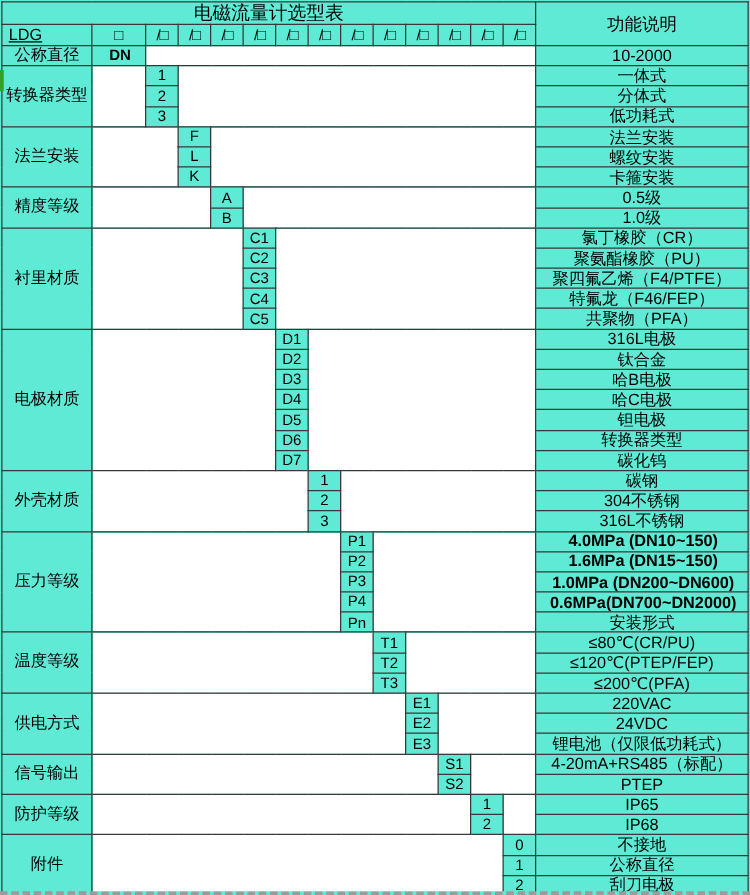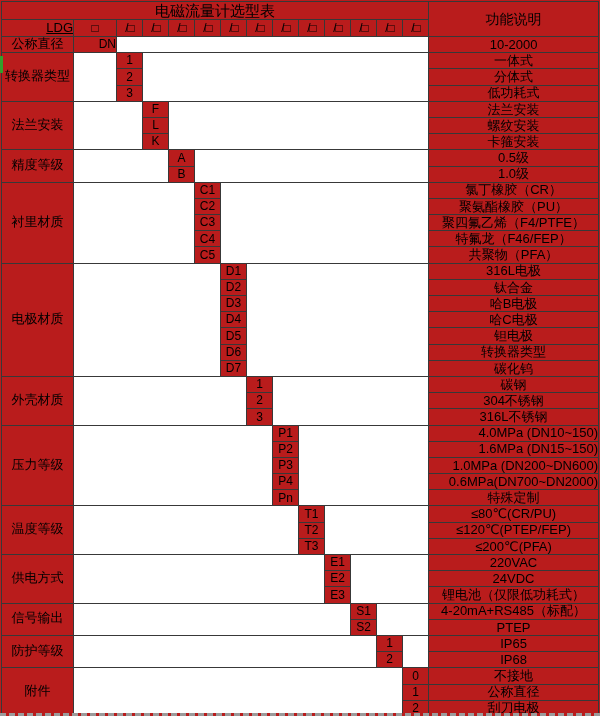--- a/index.html
+++ b/index.html
@@ -1,43 +1,43 @@
 <!DOCTYPE html>
 <html><head>
 <meta charset="utf-8">
 <style>
   html,body{margin:0;padding:0;background:#fff;}
   .wrap{
     position:relative;width:600px;height:716px;box-sizing:border-box;
-    background:#b91c1c;color:#000;
+    background:#5eead4;color:#000;
     font-family:"Liberation Sans","DejaVu Sans",sans-serif;
     border-bottom:3px dashed #9b9b9b;overflow:hidden;
   }
   table.sel{
     border-collapse:collapse;table-layout:fixed;width:597px;
     margin:1px 0 0 1px;
   }
   td{
     border:1px solid #383838;padding:0;margin:0;
     text-align:center;vertical-align:middle;
     overflow:hidden;white-space:nowrap;
     font-size:13px;line-height:1.05;
   }
   tr{height:16.2px;}
   tr.tr-title{height:18px;}
   tr.tr-ldg{height:17px;}
   td.title{font-size:15px;}
   td.fn{font-size:14px;text-align:center;}
-  td.ldg{text-align:right;padding-left:5px;font-size:13px;text-decoration:underline;}
+  td.ldg{text-align:left;padding-left:5px;font-size:13px;text-decoration:underline;}
   td.box{font-size:12px;}
   td.slot{font-size:12px;letter-spacing:-1px;}
   td.lbl{font-size:13px;font-family:Liberation Mono, monospace;}
   td.code{font-size:12px;}
   td.desc{font-size:13px;margin-left:24px;}
-  td.al{text-align:right;padding-left:2px;}
+  td.al{text-align:center;padding-left:2px;font-weight:bold;}
   td.empty{background:#fff;}
   .green-marker{
     position:absolute;left:0;top:56px;width:3px;height:17px;
     background:#33a02c;z-index:2;
   }
 </style>
 </head>
 <body>
 
 <div class="wrap">
@@ -221,21 +221,21 @@
     <tr>
       <td class="code">P3</td>
       <td class="desc al">1.0MPa (DN200~DN600)</td>
     </tr>
     <tr>
       <td class="code">P4</td>
       <td class="desc al">0.6MPa(DN700~DN2000)</td>
     </tr>
     <tr>
       <td class="code">Pn</td>
-      <td class="desc">特殊定制</td>
+      <td class="desc">安装形式</td>
     </tr>
 
     <tr>
       <td class="lbl" rowspan="3">温度等级</td>
       <td class="empty" rowspan="3" colspan="8"></td>
       <td class="code">T1</td>
       <td class="empty" rowspan="3" colspan="4"></td>
       <td class="desc">≤80℃(CR/PU)</td>
     </tr>
     <tr>

